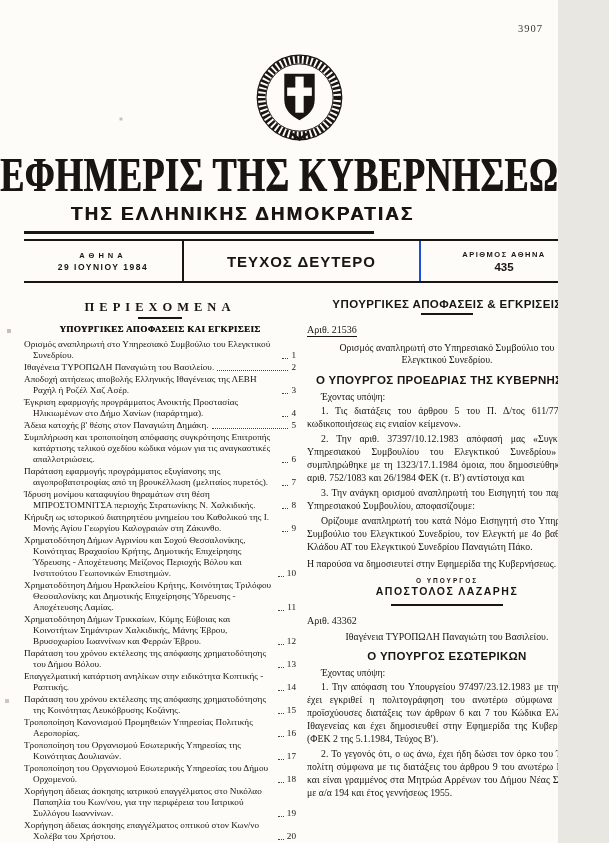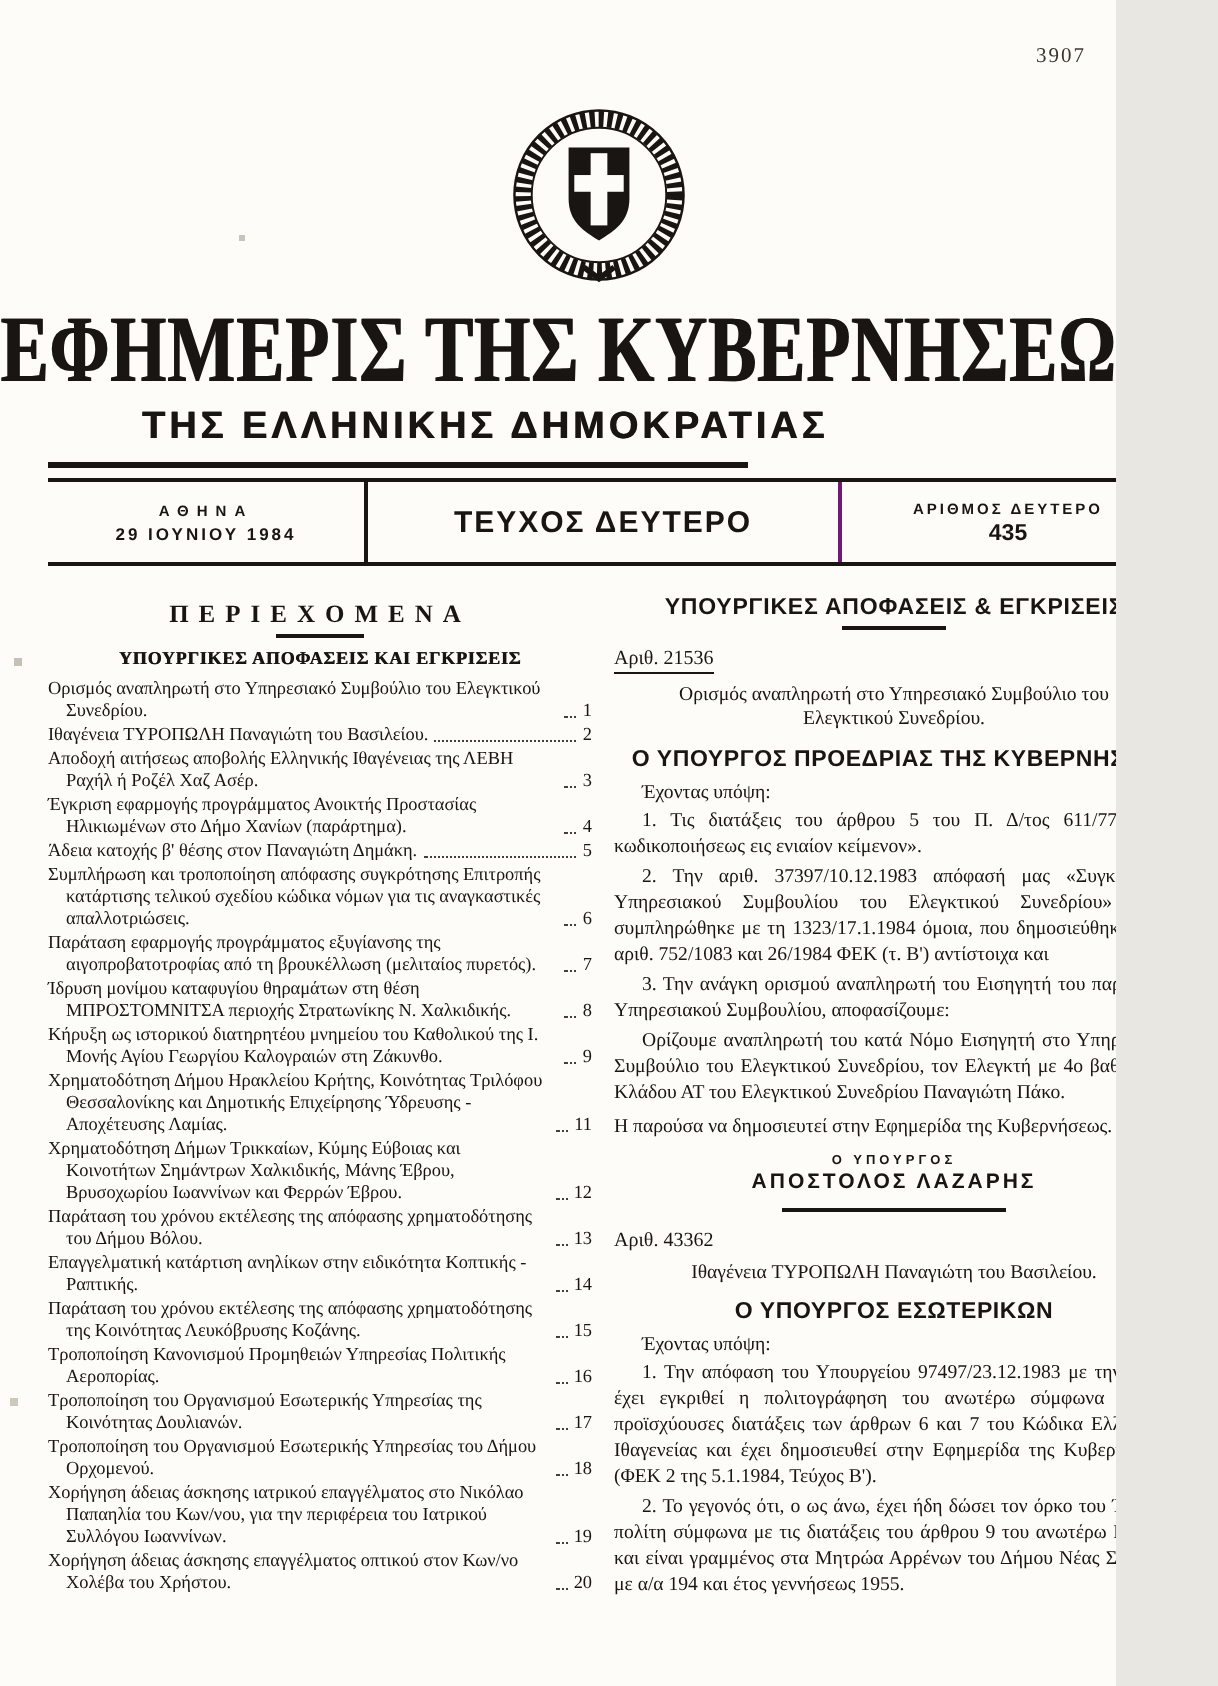--- a/index.html
+++ b/index.html
@@ -34,21 +34,21 @@
   }
   .subtitle-rule { position:absolute; top:231px; left:24px; width:350px; height:2.5px; background:#181512; }
   .issue-bar {
     position:absolute; top:239px; left:24px; width:563px; height:40px;
     border-top:2.5px solid #181512; border-bottom:2.5px solid #181512;
     display:flex; align-items:stretch;
     font-family:"Liberation Sans", sans-serif;
   }
   .issue-cell { display:flex; flex-direction:column; justify-content:center; align-items:center; }
   .cell-place  { width:158px; border-right:2px solid #181512; }
-  .cell-volume { flex:1; border-right:2px solid #701a75;text-align:center; }
+  .cell-volume { flex:1; border-right:2px solid #1d4ed8;text-align:center; }
   .cell-number { width:166px; }
   .place-name   { font-size:7.5px; font-weight:bold; letter-spacing:4px; }
   .place-date   { font-size:8.5px; font-weight:bold; letter-spacing:1.5px; margin-top:2px; }
   .volume-label { font-size:15px; font-weight:bold; letter-spacing:1px; }
   .number-label { font-size:7.5px; font-weight:bold; letter-spacing:1.5px; }
   .number-value { font-size:11.5px; font-weight:bold; margin-top:2px; }
 
   .columns { position:absolute; top:284px; left:24px; width:563px; height:559px; display:flex; gap:11px;margin-top:14px; }
   .col-left  { width:272px; }
   .col-right { flex:1; min-width:0; }
@@ -126,21 +126,21 @@
 
   <div class="issue-bar">
     <div class="issue-cell cell-place">
       <div class="place-name">ΑΘΗΝΑ</div>
       <div class="place-date">29 ΙΟΥΝΙΟΥ 1984</div>
     </div>
     <div class="issue-cell cell-volume">
       <div class="volume-label">ΤΕΥΧΟΣ ΔΕΥΤΕΡΟ</div>
     </div>
     <div class="issue-cell cell-number">
-      <div class="number-label">ΑΡΙΘΜΟΣ ΔΕΥΤΕΡΟ</div>
+      <div class="number-label">ΑΡΙΘΜΟΣ ΑΘΗΝΑ</div>
       <div class="number-value">435</div>
     </div>
   </div>
 
   <div class="columns">
     <div class="col-left">
       <div class="toc-title">ΠΕΡΙΕΧΟΜΕΝΑ</div>
       <div class="toc-title-rule"></div>
       <div class="toc-section">ΥΠΟΥΡΓΙΚΕΣ ΑΠΟΦΑΣΕΙΣ ΚΑΙ ΕΓΚΡΙΣΕΙΣ</div>
       <div class="toc-list" id="toc-list">
@@ -191,20 +191,25 @@
     <span class="toc-fill"></span>
     <span class="toc-num">8</span>
   </div>
 
   <div class="toc-item">
     <span class="toc-text">Κήρυξη ως ιστορικού διατηρητέου μνημείου του Καθολικού της Ι. Μονής Αγίου Γεωργίου Καλογραιών στη Ζάκυνθο.</span>
     <span class="toc-fill"></span>
     <span class="toc-num">9</span>
   </div>
 
+  <div class="toc-item">
+    <span class="toc-text">Χρηματοδότηση Δήμων Αγρινίου και Σοχού Θεσσαλονίκης, Κοινότητας Βραχασίου Κρήτης, Δημοτικής Επιχείρησης Ύδρευσης - Αποχέτευσης Μείζονος Περιοχής Βόλου και Ινστιτούτου Γεωπονικών Επιστημών.</span>
+    <span class="toc-fill"></span>
+    <span class="toc-num">10</span>
+  </div>
 
   <div class="toc-item">
     <span class="toc-text">Χρηματοδότηση Δήμου Ηρακλείου Κρήτης, Κοινότητας Τριλόφου Θεσσαλονίκης και Δημοτικής Επιχείρησης Ύδρευσης - Αποχέτευσης Λαμίας.</span>
     <span class="toc-fill"></span>
     <span class="toc-num">11</span>
   </div>
 
   <div class="toc-item">
     <span class="toc-text">Χρηματοδότηση Δήμων Τρικκαίων, Κύμης Εύβοιας και Κοινοτήτων Σημάντρων Χαλκιδικής, Μάνης Έβρου, Βρυσοχωρίου Ιωαννίνων και Φερρών Έβρου.</span>
     <span class="toc-fill"></span>

